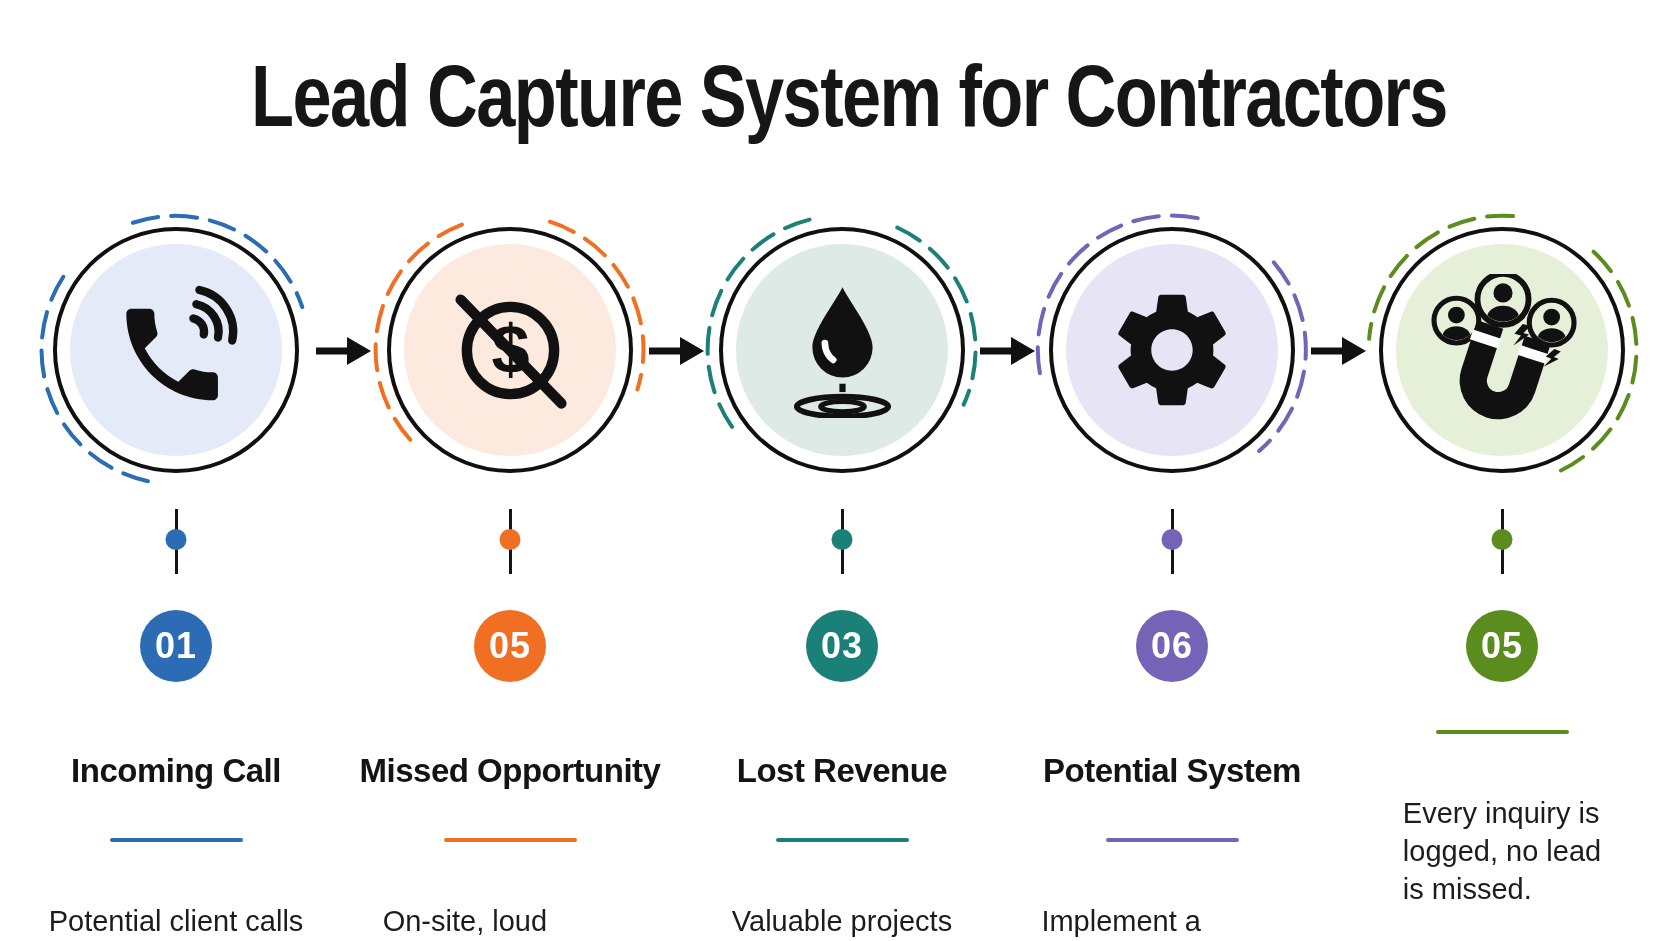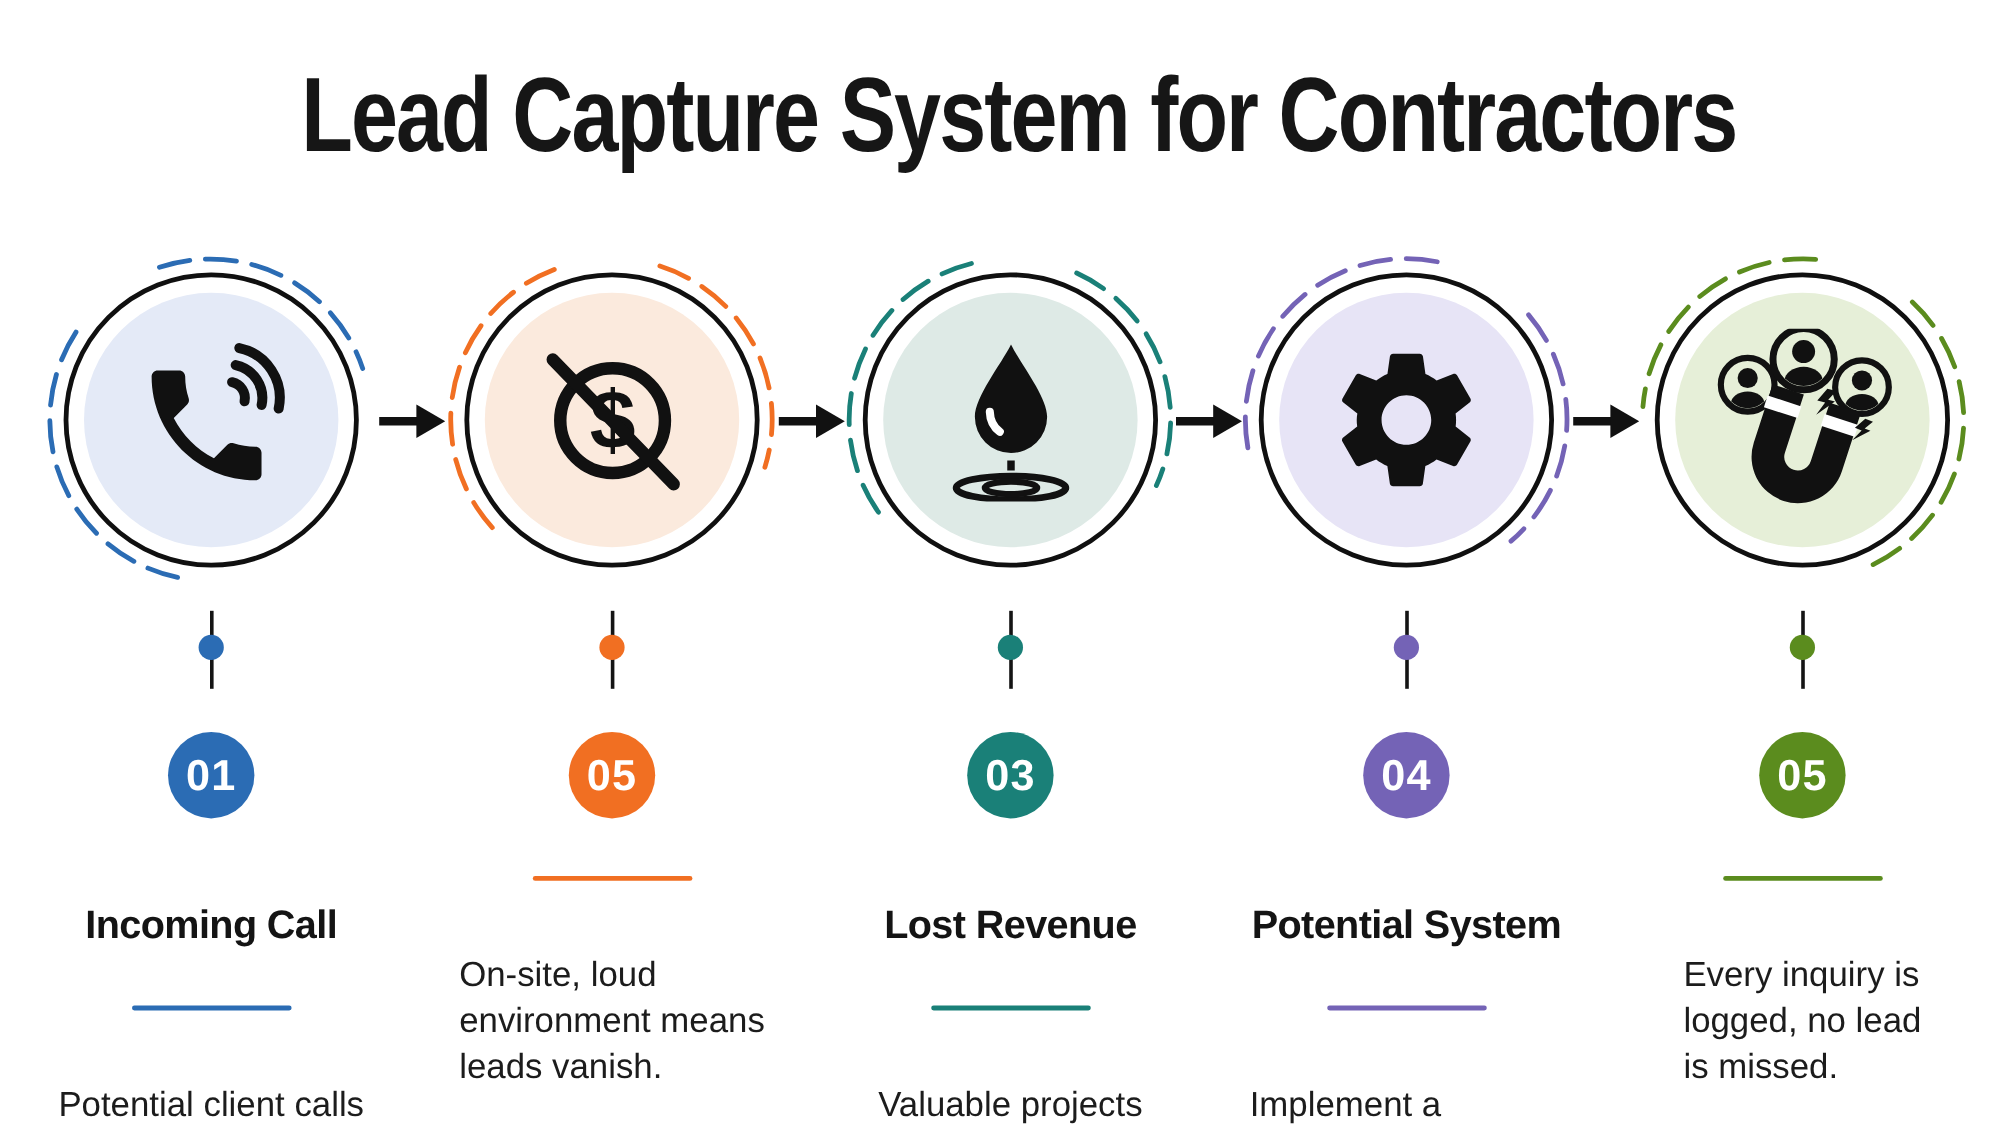--- a/index.html
+++ b/index.html
@@ -94,20 +94,21 @@
           <circle cx="65" cy="65" r="42" fill="none" stroke="#111" stroke-width="10"></circle>
           <text x="65" y="87" text-anchor="middle" font-size="66" font-weight="700" fill="#111" font-family="Liberation Sans, sans-serif">$</text>
           <line x1="17" y1="16" x2="114" y2="116" stroke="#111" stroke-width="10" stroke-linecap="round"></line>
         </svg>
       </div>
     </div>
     <div class="connector">
       <div class="dot"></div>
     </div>
     <div class="badge">05</div>
+    <div class="heading">Missed Opportunity</div>
     <div class="underline"></div>
     <div class="body">On-site, loud
 environment means
 leads vanish.</div>
   </div>
 
   <div class="step s3" style="--accent: #1A8078; --fill: #DEEAE6;">
     <div class="circle-wrap">
       <svg class="arcs" viewBox="0 0 290 290">
         <g fill="none" stroke="currentColor" stroke-width="4" stroke-linecap="round" stroke-dasharray="26 13">
@@ -148,21 +149,21 @@
       <div class="ring"></div>
       <div class="fillc">
         <svg width="138" height="138" viewBox="0 0 24 24">
           <path fill="#111" fill-rule="evenodd" d="M19.14 12.94c.04-.3.06-.61.06-.94 0-.32-.02-.64-.07-.94l2.03-1.58c.18-.14.23-.41.12-.61l-1.92-3.32c-.12-.22-.37-.29-.59-.22l-2.39.96c-.5-.38-1.03-.7-1.62-.94l-.36-2.54c-.04-.24-.24-.41-.48-.41h-3.84c-.24 0-.43.17-.47.41l-.36 2.54c-.59.24-1.13.57-1.62.94l-2.39-.96c-.22-.08-.47 0-.59.22L2.74 8.87c-.12.21-.08.47.12.61l2.03 1.58c-.05.3-.09.63-.09.94s.02.64.07.94l-2.03 1.58c-.18.14-.23.41-.12.61l1.92 3.32c.12.22.37.29.59.22l2.39-.96c.5.38 1.03.7 1.62.94l.36 2.54c.05.24.24.41.48.41h3.84c.24 0 .44-.17.47-.41l.36-2.54c.59-.24 1.13-.56 1.62-.94l2.39.96c.22.08.47 0 .59-.22l1.92-3.32c.12-.22.07-.47-.12-.61l-2.01-1.58zM12 15.6c-1.98 0-3.6-1.62-3.6-3.6s1.62-3.6 3.6-3.6 3.6 1.62 3.6 3.6-1.62 3.6-3.6 3.6z"></path>
         </svg>
       </div>
     </div>
     <div class="connector">
       <div class="dot"></div>
     </div>
-    <div class="badge">04</div>
+    <div class="badge">06</div>
     <div class="heading">Potential System</div>
     <div class="underline"></div>
     <div class="body">Implement a
 reliable lead capture
 mechanism.</div>
   </div>
 
   <div class="step s5" style="--accent: #5B8C1E; --fill: #E6EFD8;">
     <div class="circle-wrap">
       <svg class="arcs" viewBox="0 0 290 290">

